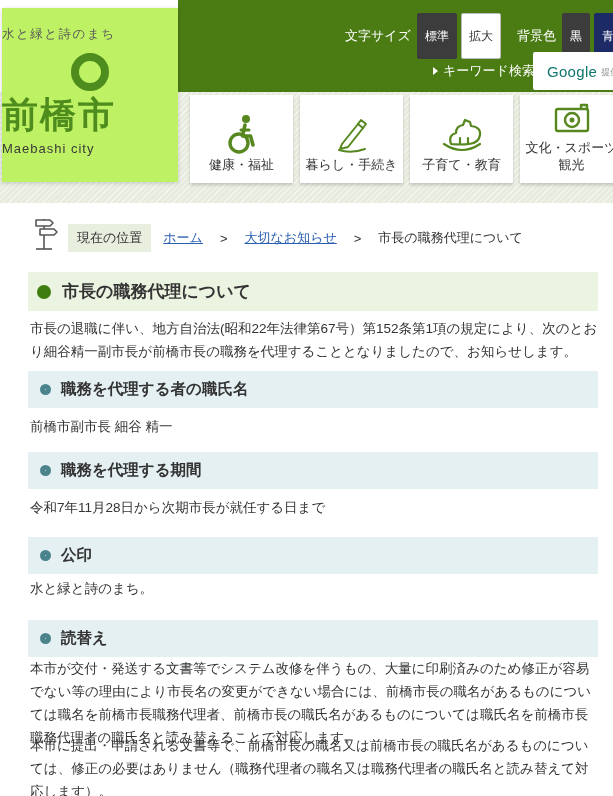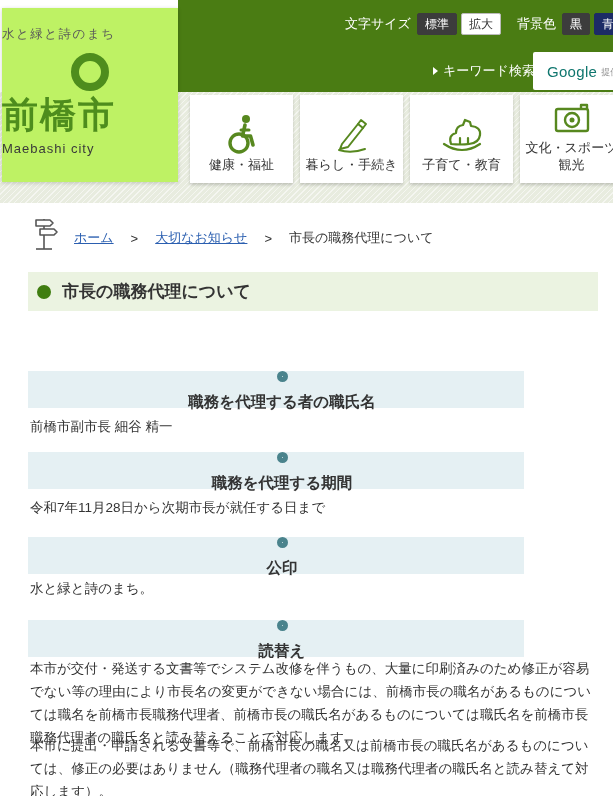--- a/index.html
+++ b/index.html
@@ -8,21 +8,21 @@
   .page { position:relative; width:613px; height:796px; overflow:hidden; background:#fff; margin:0 auto; }
 
   
   .green-band { position:absolute; left:178px; top:0; width:435px; height:92px; background:#4a7c13; }
   .texture-strip { position:absolute; left:0; top:92px; width:613px; height:111px;
     background:#e8ecdf;
     background-image:repeating-linear-gradient(135deg, rgba(255,255,255,.55) 0 1px, rgba(0,0,0,0) 1px 4px); }
 
   .ctrl-row1 { position:absolute; left:345px; top:13px; display:flex; align-items:center; gap:4px; white-space:nowrap; }
   .ctrl-label { color:#fff; font-weight:normal; font-size:13px; margin-right:2px; }
-  .btn { font-size:12px; line-height:1; padding:4px 7px; border-radius:2px; cursor:pointer; }
+  .btn { font-size:12px; line-height:1; padding:16px 7px; border-radius:2px; cursor:pointer; }
   .btn-dark { background:#3c3c3c; color:#fff; border:1px solid #3c3c3c; }
   .btn-light { background:#fff; color:#333; border:1px solid #bbb; }
   .btn-navy { background:#1c2b66; color:#fff; border:1px solid #1c2b66; }
   .gap { width:8px; }
 
   .ctrl-row2 { position:absolute; left:433px; top:62px; display:flex; align-items:center; color:#fff; font-size:13px; }
   .tri { width:0; height:0; border-left:5px solid #fff; border-top:4px solid transparent; border-bottom:4px solid transparent; margin-right:5px; }
   .searchbox { position:absolute; left:533px; top:52px; width:110px; height:38px; background:#fff; border-radius:2px;
     display:flex; align-items:center; padding-left:14px; gap:4px; }
   .g-logo { color:#0f766e; font-size:15px; letter-spacing:.3px; }
@@ -47,22 +47,22 @@
   .crumb-links { display:flex; align-items:center; gap:17px; margin-left:12px; padding-bottom:5px; }
   .crumb-links a { color:#2b5fb0; text-decoration:underline; }
   .sep { color:#333; }
 
   
   .h1bar { position:absolute; left:28px; width:570px; height:39px; background:#ebf3e1;
     display:flex; align-items:center; gap:11px; padding-left:9px; }
   .ring-green { width:14px; height:14px; border:7px solid #3f7d10; border-radius:50%; flex:0 0 auto; }
   .h1text { font-size:17px; font-weight:bold; color:#333; }
 
-  .h2bar { position:absolute; left:28px; width:496px; height:37px; background:#e5f0f3;
-    display:flex; align-items:center; gap:10px; padding-left:12px;flex-direction:column; }
+  .h2bar { position:absolute; left:28px; width:570px; height:37px; background:#e5f0f3;
+    display:flex; align-items:center; gap:10px; padding-left:12px; }
   .ring-teal { width:11px; height:11px; border:5px solid #4a838c; border-radius:50%; flex:0 0 auto; }
   .h2text { font-size:15.5px; font-weight:bold; color:#333; }
 
   .bodytext { position:absolute; left:30px; width:568px; font-size:13.5px; line-height:23px; color:#333; }
 
   svg { display:block; }
 </style>
 </head>
 <body>
 
@@ -145,33 +145,35 @@
 
   <div class="crumb">
     <span>
       <svg width="32" height="36" viewBox="0 0 32 36" fill="#fff" stroke="#555" stroke-width="1.6" stroke-linejoin="round">
         <path d="M14 3 v30"></path>
         <path d="M6 33 h16"></path>
         <path d="M6 4 h14 l3 3 -3 3 H6 z"></path>
         <path d="M10 13 h14 l3 3 -3 3 H10 z"></path>
       </svg>
     </span>
+    <span class="crumb-label">現在の位置</span>
     <span class="crumb-links">
       <a href="#">ホーム</a>
       <span class="sep">&gt;</span>
       <a href="#">大切なお知らせ</a>
       <span class="sep">&gt;</span>
       <span>市長の職務代理について</span>
     </span>
   </div>
 
   <div class="h1bar" style="top:272px">
     <span class="ring-green"></span>
     <span class="h1text">市長の職務代理について</span>
   </div>
+  <p class="bodytext" style="top:317px">市長の退職に伴い、地方自治法(昭和22年法律第67号）第152条第1項の規定により、次のとおり細谷精一副市長が前橋市長の職務を代理することとなりましたので、お知らせします。</p>
 
   <div class="h2bar" style="top:371px">
     <span class="ring-teal"></span>
     <span class="h2text">職務を代理する者の職氏名</span>
   </div>
   <p class="bodytext" style="top:415px">前橋市副市長 細谷 精一</p>
 
   <div class="h2bar" style="top:452px">
     <span class="ring-teal"></span>
     <span class="h2text">職務を代理する期間</span>

